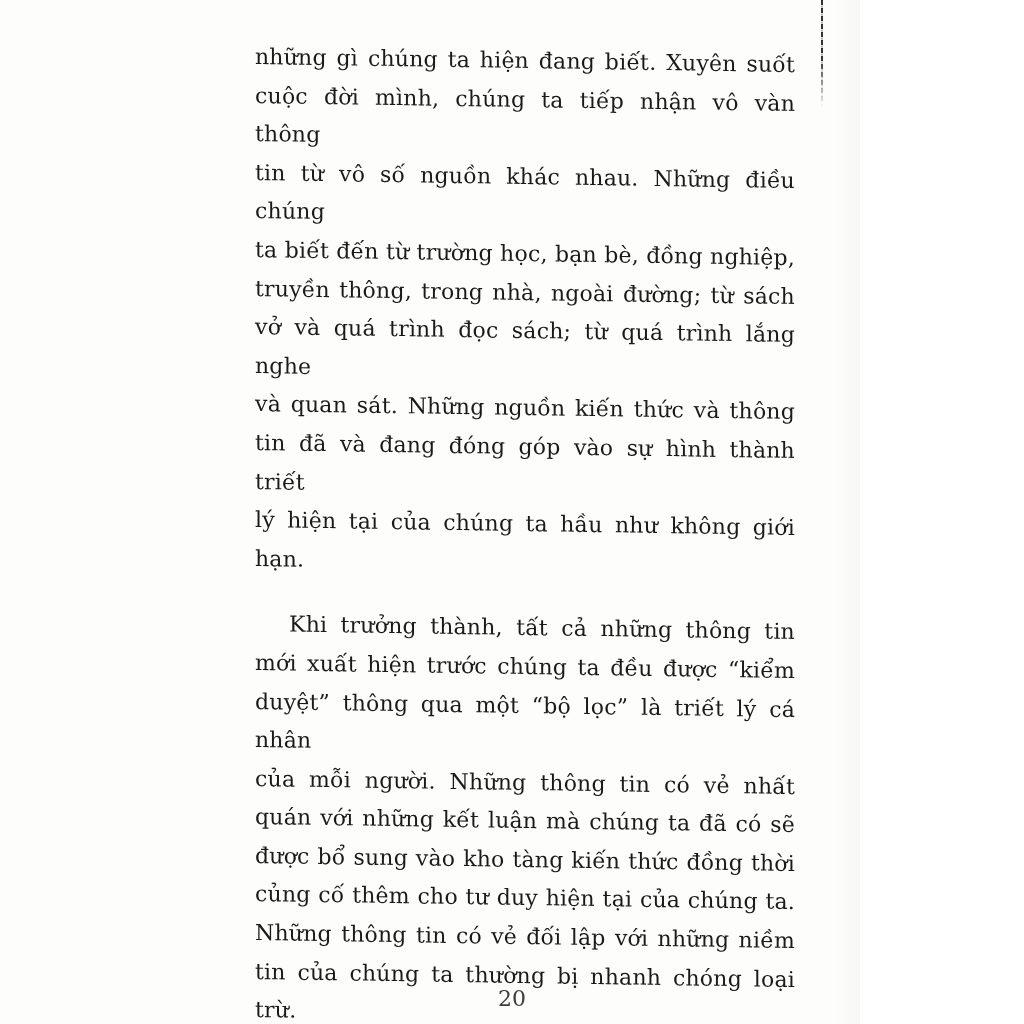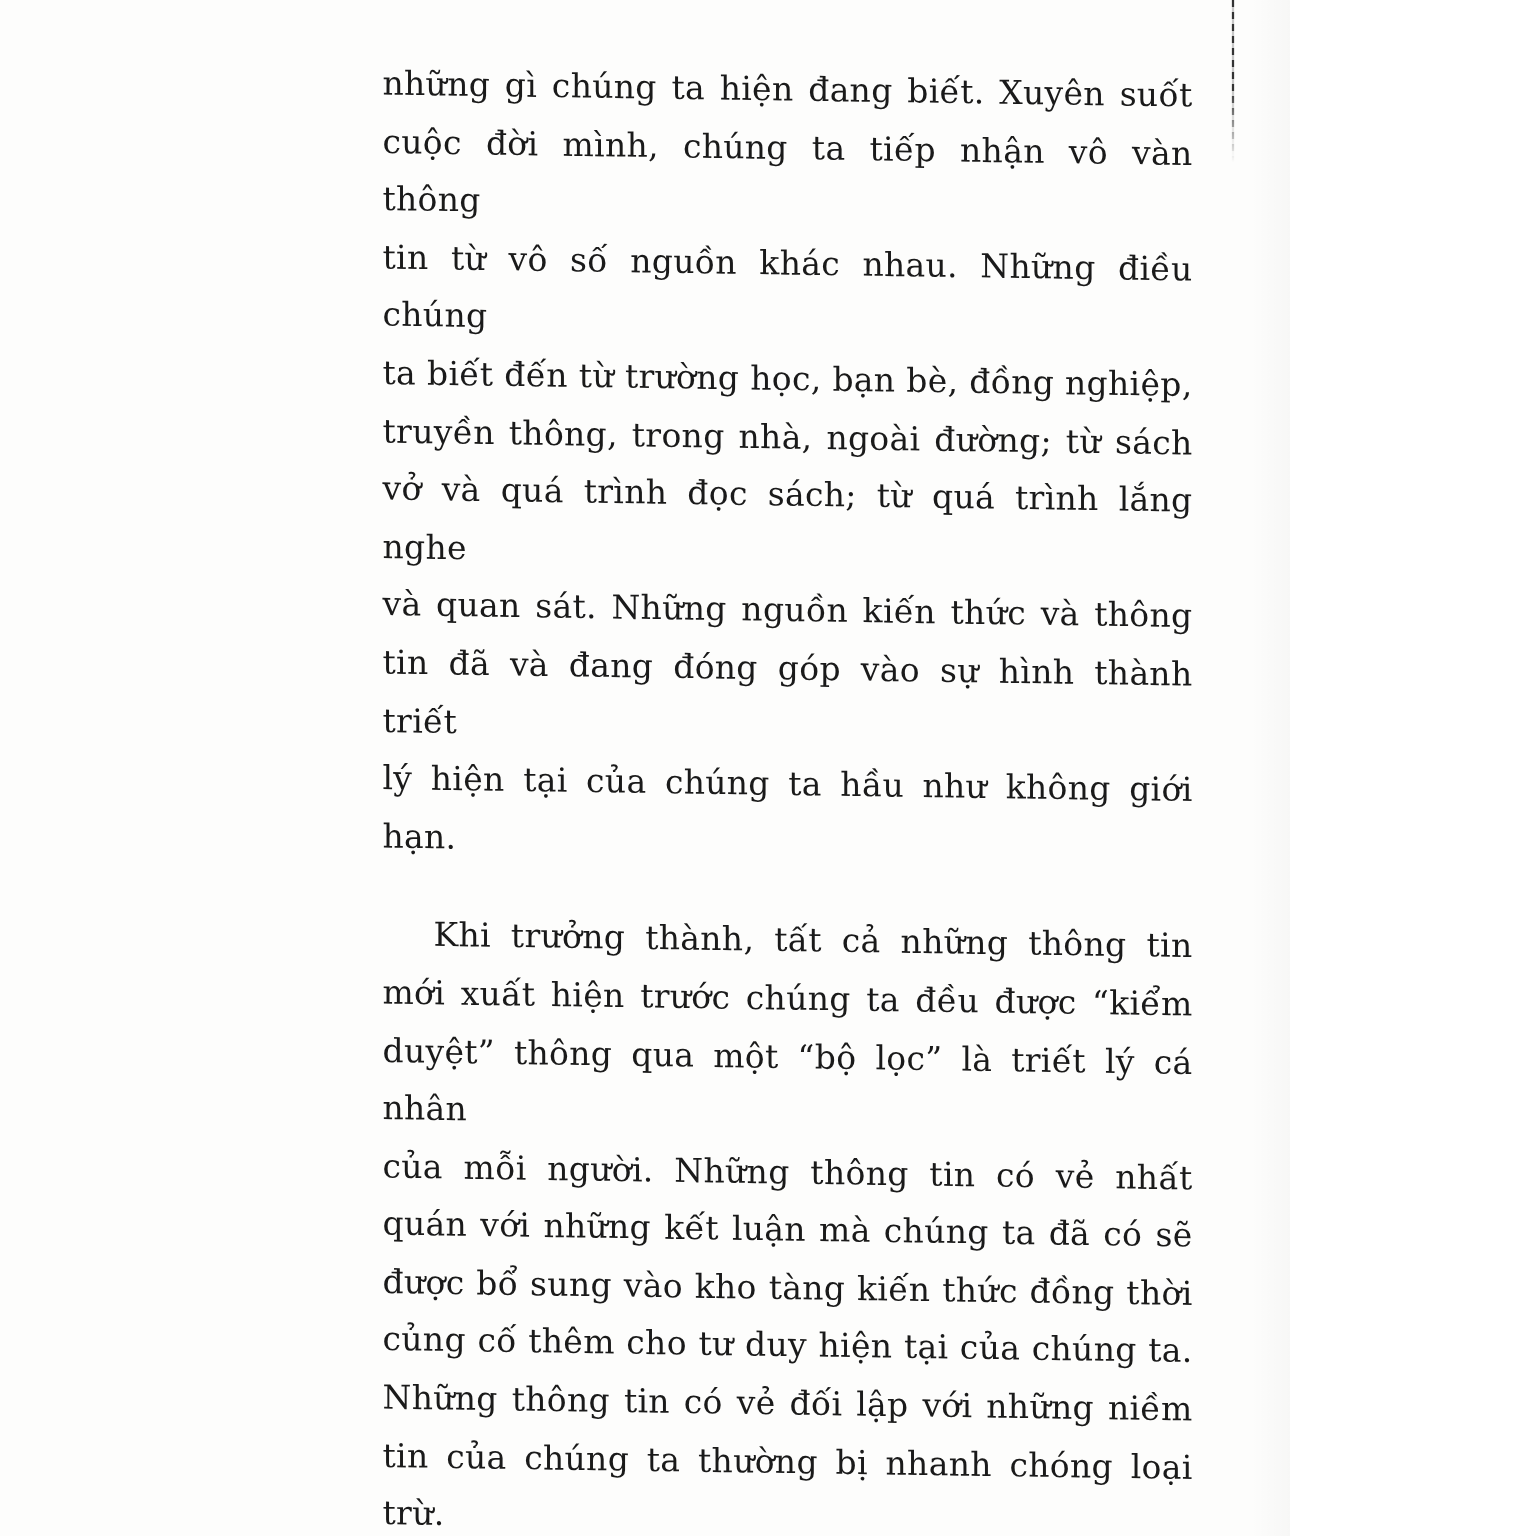--- a/index.html
+++ b/index.html
@@ -92,14 +92,15 @@
       <div class="ln">của mỗi người. Những thông tin có vẻ nhất</div>
       <div class="ln">quán với những kết luận mà chúng ta đã có sẽ</div>
       <div class="ln">được bổ sung vào kho tàng kiến thức đồng thời</div>
       <div class="ln">củng cố thêm cho tư duy hiện tại của chúng ta.</div>
       <div class="ln">Những thông tin có vẻ đối lập với những niềm</div>
       <div class="ln">tin của chúng ta thường bị nhanh chóng loại trừ.</div>
     </div>
 
   </div>
 
+  <div class="page-number">20</div>
 
 </div>
 
 </body></html>

